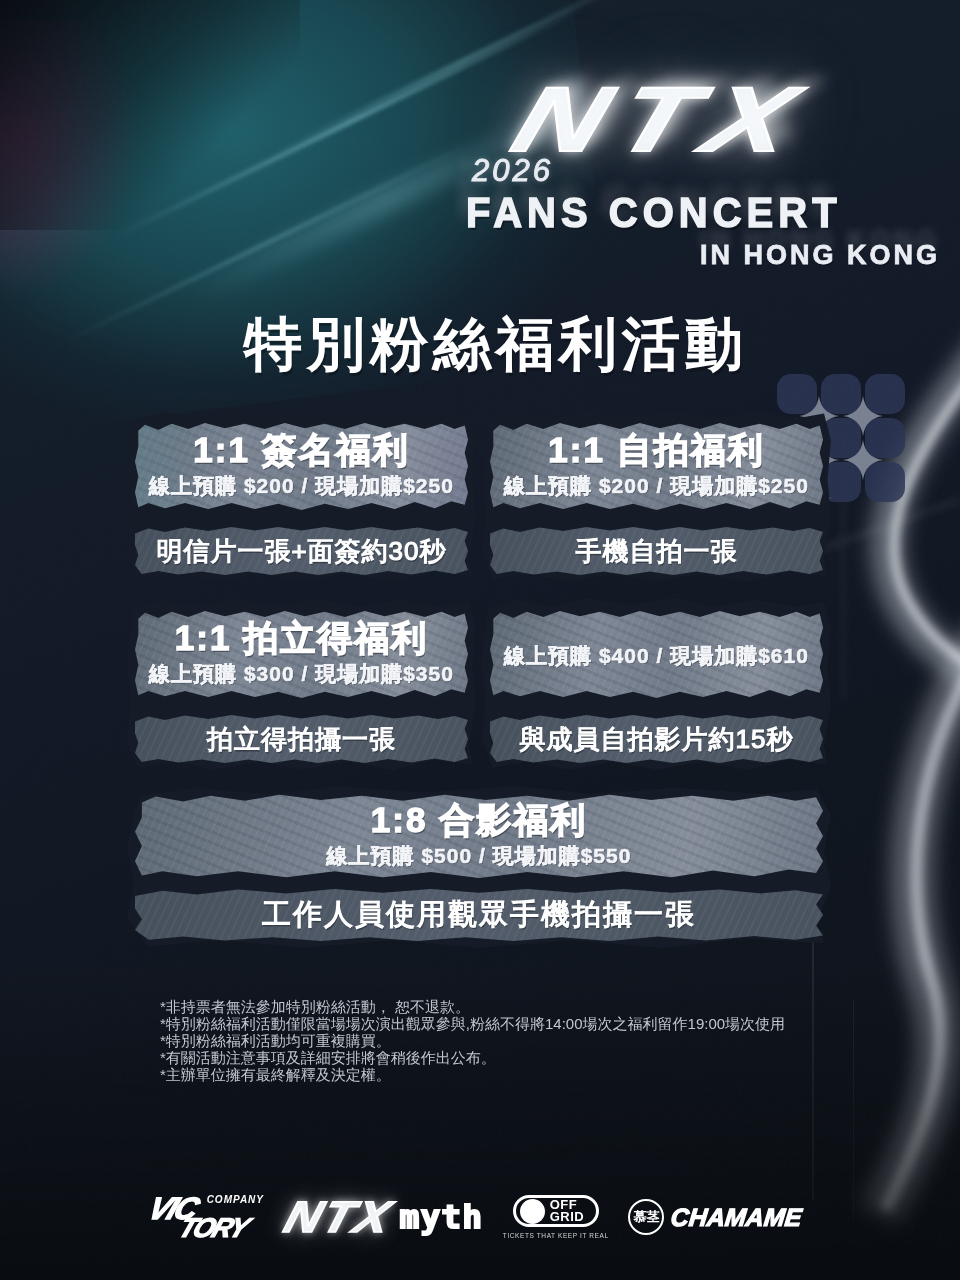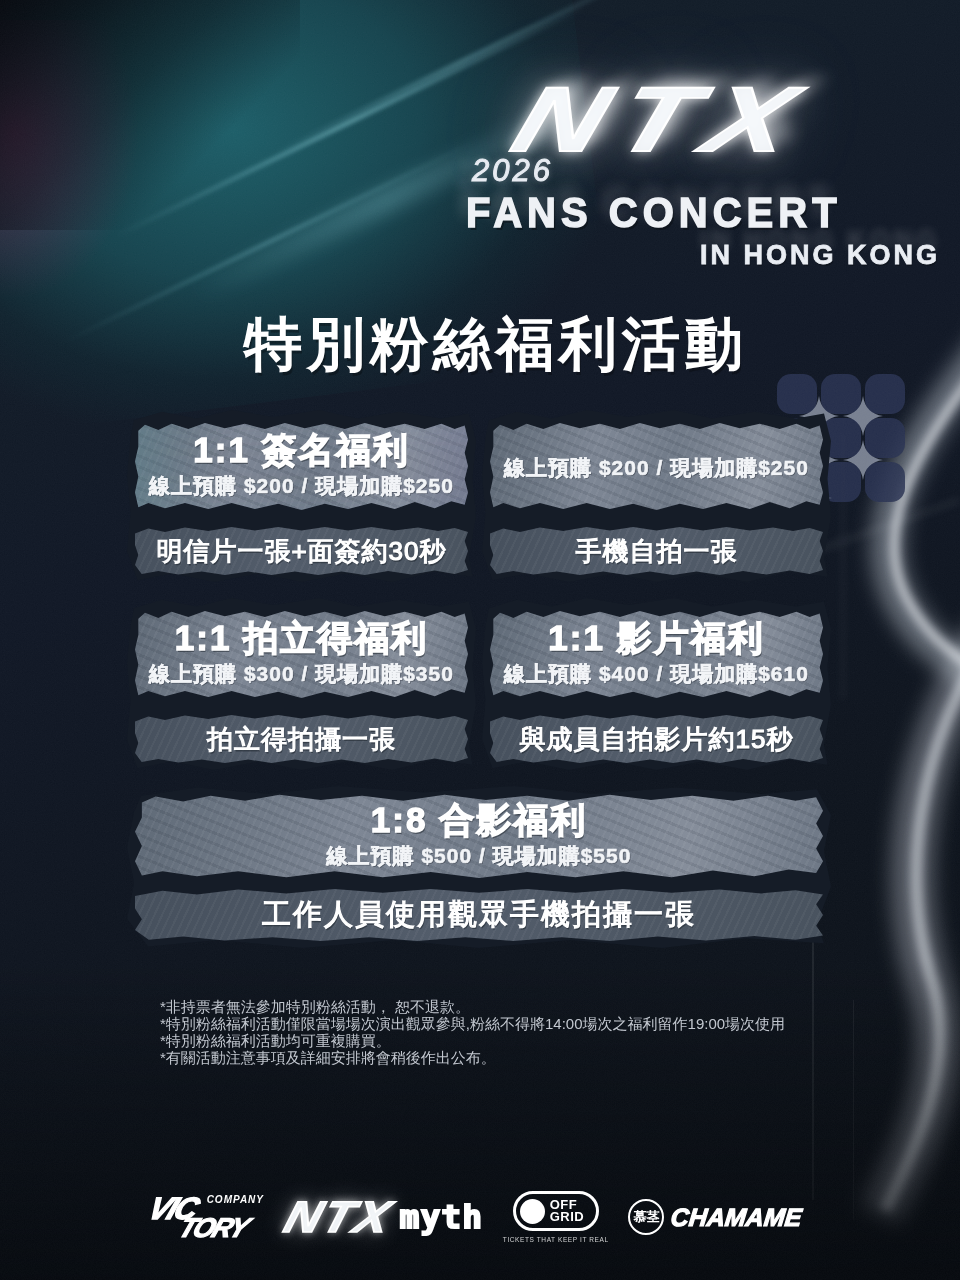--- a/index.html
+++ b/index.html
@@ -87,21 +87,21 @@
   .lv-tory{position:absolute;left:30px;top:25px;font-size:27px;font-weight:bold;font-style:italic;
     transform:skewX(-20deg);-webkit-text-stroke:1.2px #fff;letter-spacing:-2px;}
   .lv-company{position:absolute;right:2px;top:6px;font-size:10px;font-weight:bold;letter-spacing:1px;font-style:italic;}
   .logo-ntx-footer{font-size:44px;font-weight:bold;font-style:italic;letter-spacing:2px;
     transform:skewX(-16deg) scaleX(1.12);transform-origin:left center;
     color:rgba(246,249,252,.95);-webkit-text-stroke:1.6px #fff;
     text-shadow:0 0 8px rgba(255,255,255,.8),0 0 22px rgba(255,255,255,.45);}
   .logo-myth{font-family:"DejaVu Sans Mono",monospace;font-size:33px;font-weight:bold;letter-spacing:1px;
     -webkit-text-stroke:2px #fff;transform:scaleY(.95);}
   .logo-offgrid{display:flex;flex-direction:column;align-items:center;}
-  .og-pill{display:flex;align-items:center;width:86px;height:40px;border:3px solid #fff;border-radius:22px;
+  .og-pill{display:flex;align-items:center;width:86px;height:32px;border:3px solid #fff;border-radius:22px;
     box-sizing:border-box;padding-left:4px;}
   .og-circle{width:25px;height:25px;border-radius:50%;background:#fff;margin-right:5px;}
   .og-text span{display:block;font-size:13px;font-weight:bold;line-height:.95;letter-spacing:.5px;}
   .og-tagline{margin-top:5px;font-size:6.5px;letter-spacing:.6px;color:rgba(255,255,255,.8);white-space:nowrap;}
   .logo-chamame{display:flex;align-items:center;}
   .cham-badge{display:flex;align-items:center;justify-content:center;width:36px;height:36px;border:2px solid #fff;
     border-radius:50%;font-size:13px;font-weight:bold;box-sizing:border-box;}
   .cham-text{margin-left:7px;font-size:25px;font-weight:bold;font-style:italic;letter-spacing:0;
     -webkit-text-stroke:1.2px #fff;transform:skewX(-6deg);}
   .grain{left:0;top:0;opacity:.6;}
@@ -180,20 +180,21 @@
         <div class="card-price">線上預購 $200 / 現場加購$250</div>
       </div>
       <div class="strip strip-desc torn-b">
         <div class="card-desc">明信片一張+面簽約30秒</div>
       </div>
     </div>
 
     <div class="card">
       <div class="card-bg torn-c"></div>
       <div class="strip strip-top torn-a">
+        <div class="card-title">1:1 自拍福利</div>
         <div class="card-price">線上預購 $200 / 現場加購$250</div>
       </div>
       <div class="strip strip-desc torn-b">
         <div class="card-desc">手機自拍一張</div>
       </div>
     </div>
 
     <div class="card">
       <div class="card-bg torn-c"></div>
       <div class="strip strip-top torn-a">
@@ -201,21 +202,20 @@
         <div class="card-price">線上預購 $300 / 現場加購$350</div>
       </div>
       <div class="strip strip-desc torn-b">
         <div class="card-desc">拍立得拍攝一張</div>
       </div>
     </div>
 
     <div class="card">
       <div class="card-bg torn-c"></div>
       <div class="strip strip-top torn-a">
-        <div class="card-title">1:1 影片福利</div>
         <div class="card-price">線上預購 $400 / 現場加購$610</div>
       </div>
       <div class="strip strip-desc torn-b">
         <div class="card-desc">與成員自拍影片約15秒</div>
       </div>
     </div>
 
     <div class="card card-wide">
       <div class="card-bg torn-c"></div>
       <div class="strip strip-top torn-a">
@@ -227,20 +227,21 @@
       </div>
     </div>
 
   </div>
 
   <div class="notes">
     <div class="note-line">*非持票者無法參加特別粉絲活動， 恕不退款。</div>
     <div class="note-line">*特別粉絲福利活動僅限當場場次演出觀眾參與,粉絲不得將14:00場次之福利留作19:00場次使用</div>
     <div class="note-line">*特別粉絲福利活動均可重複購買。</div>
     <div class="note-line">*有關活動注意事項及詳細安排將會稍後作出公布。</div>
+    <div class="note-line">*主辦單位擁有最終解釋及決定權。</div>
   </div>
 
   <div class="footer">
     <div class="logo-victory">
       <span class="lv-vic">VIC</span>
       <span class="lv-company">COMPANY</span>
       <span class="lv-tory">TORY</span>
     </div>
     <div class="logo-ntx-footer">NTX</div>
     <div class="logo-myth">myth</div>

